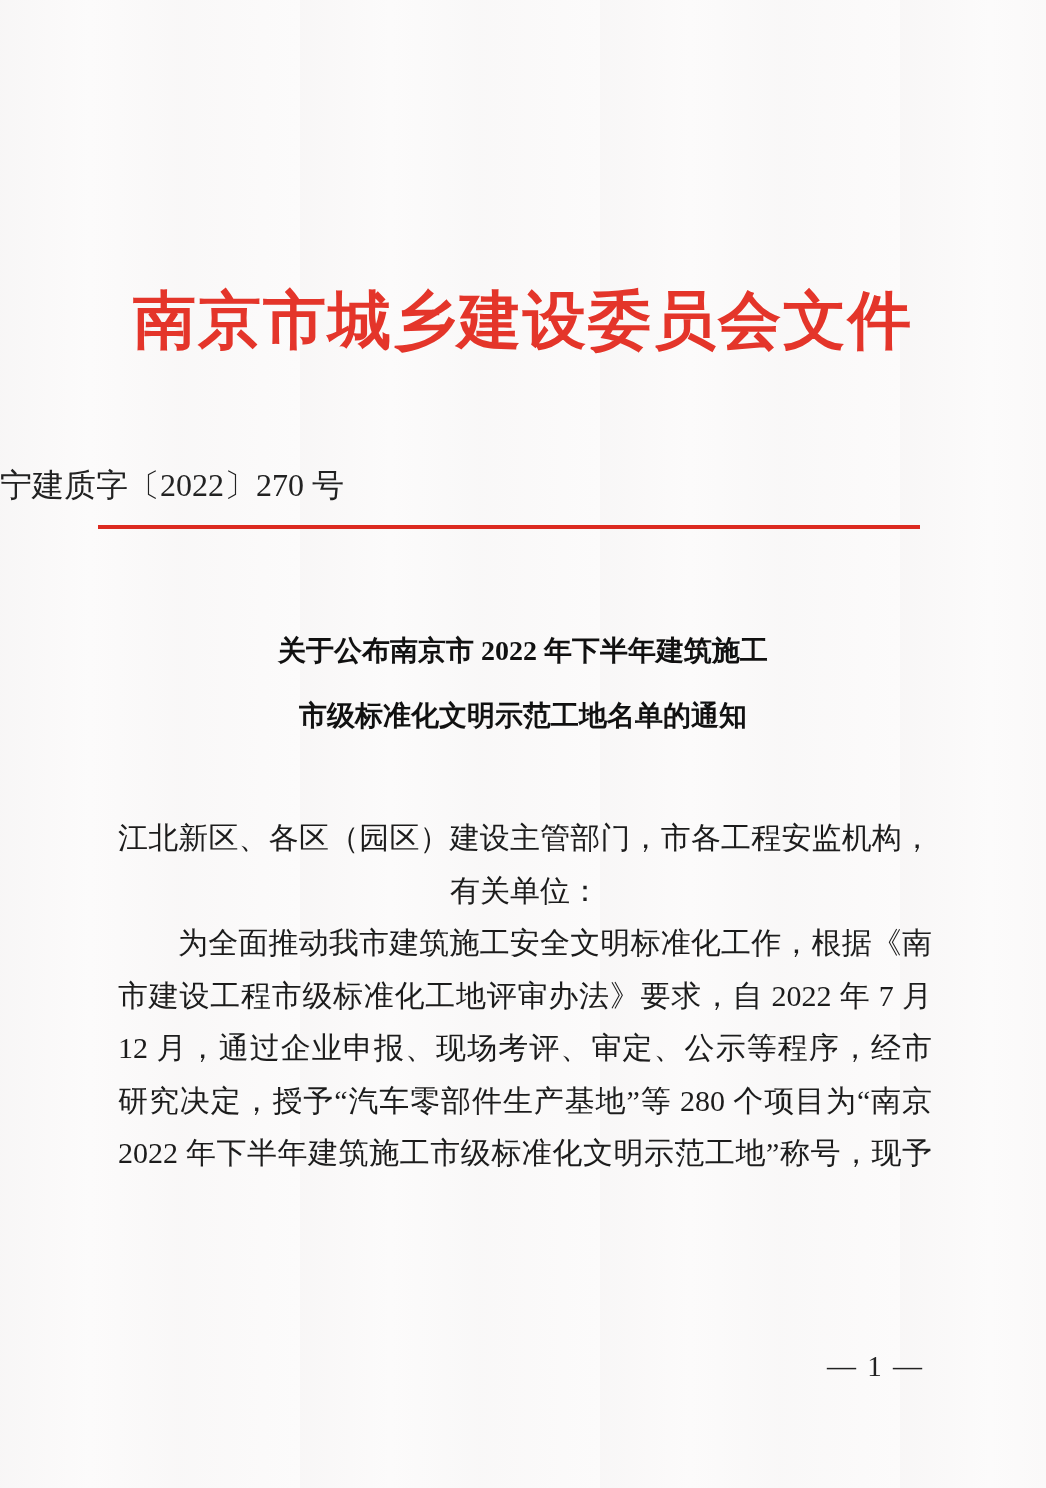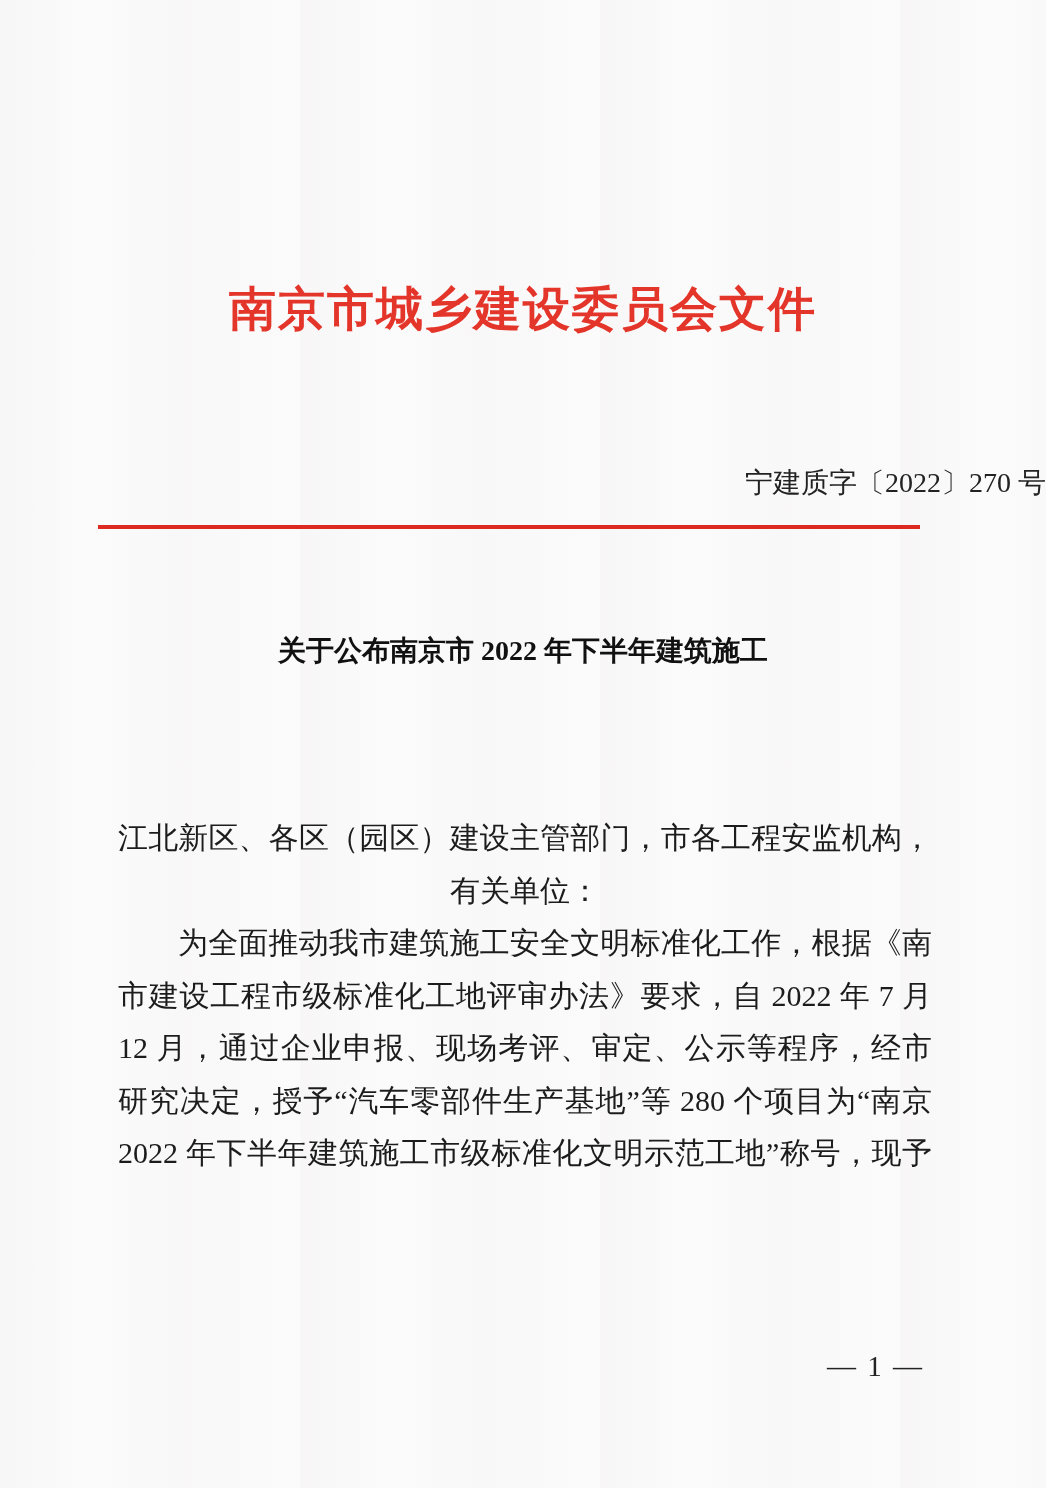--- a/index.html
+++ b/index.html
@@ -20,33 +20,33 @@
     font-family: "Liberation Serif", "DejaVu Serif", serif;
     color: #1c1c1c;
     overflow: hidden;
   }
   .header-title {
     position: absolute;
     top: 278px;
     left: 0;
     width: 100%;
     text-align: center;
-    font-size: 47px;
+    font-size: 63px;
     font-weight: bold;
     letter-spacing: 2px;
     color: #e4352a;
     white-space: nowrap;
   }
   .doc-number {
     position: absolute;
     top: 464px;
     left: 0;
     width: 100%;
-    text-align: right;
-    font-size: 28px;
+    text-align: left;
+    font-size: 32px;
     color: #222;
     white-space: nowrap;
   }
   .red-divider {
     position: absolute;
     top: 525px;
     left: 98px;
     width: 822px;
     height: 4px;
     background: #dc2a20;
@@ -102,20 +102,21 @@
 <div class="page">
 
   <div class="header-title">南京市城乡建设委员会文件</div>
 
   <div class="doc-number">宁建质字〔2022〕270 号</div>
 
   <div class="red-divider"></div>
 
   <div class="doc-title">
     <div class="title-line">关于公布南京市 2022 年下半年建筑施工</div>
+    <div class="title-line">市级标准化文明示范工地名单的通知</div>
   </div>
 
   <div class="body-text">
     <div class="body-line justify">江北新区、各区（园区）建设主管部门，市各工程安监机构，各</div>
     <div class="body-line">有关单位：</div>
     <div class="body-line justify indent">为全面推动我市建筑施工安全文明标准化工作，根据《南京</div>
     <div class="body-line justify">市建设工程市级标准化工地评审办法》要求，自 2022 年 7 月至</div>
     <div class="body-line justify">12 月，通过企业申报、现场考评、审定、公示等程序，经市建委</div>
     <div class="body-line justify">研究决定，授予“汽车零部件生产基地”等 280 个项目为“南京市</div>
     <div class="body-line justify">2022 年下半年建筑施工市级标准化文明示范工地”称号，现予以</div>

